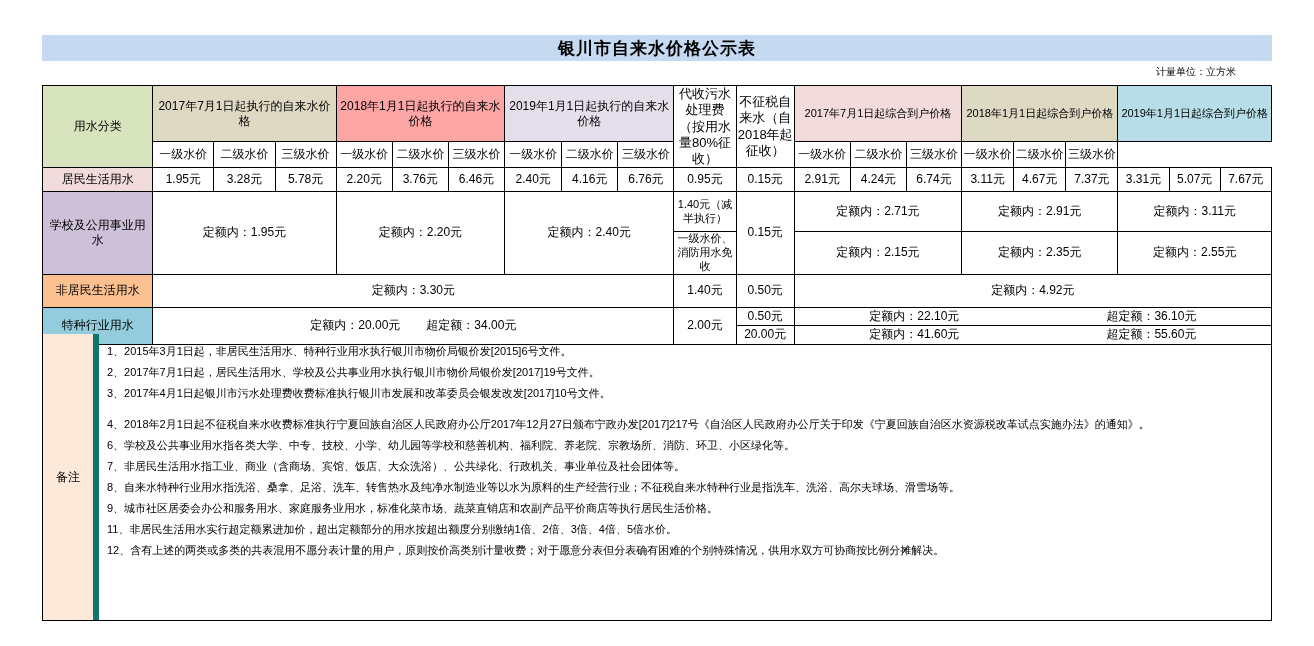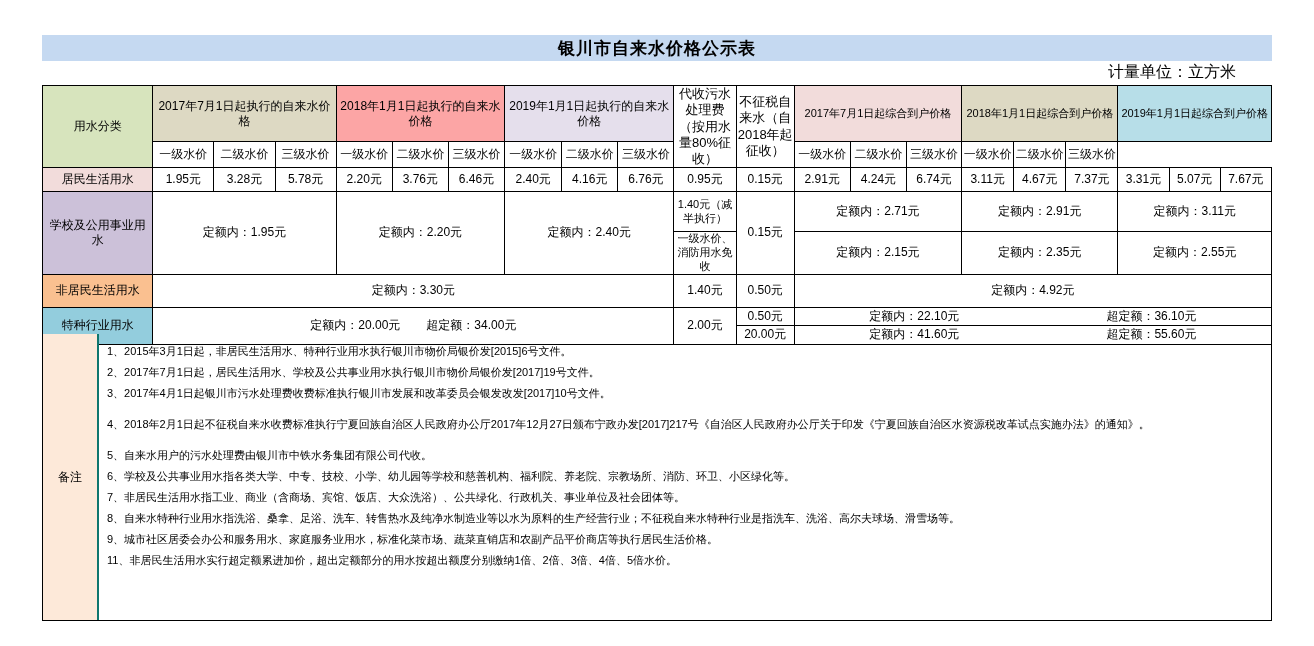--- a/index.html
+++ b/index.html
@@ -2,21 +2,21 @@
 <html><head>
 <meta charset="utf-8">
 <style>
   html,body{margin:0;padding:0;background:#fff;}
   .page{position:relative;width:1314px;height:646px;background:#fff;
         font-family:"Liberation Sans","DejaVu Sans",sans-serif;color:#000;overflow:hidden;}
   .title-band{position:absolute;left:42px;top:35px;width:1230px;height:26px;
         background:#C5D9F1;display:flex;align-items:center;justify-content:center;
         font-size:17px;font-weight:bold;letter-spacing:1px;}
   .unit-note{position:absolute;left:42px;top:62px;width:1230px;height:20px;
-        text-align:right;padding-right:36px;box-sizing:border-box;font-size:16px;
+        text-align:right;padding-right:36px;box-sizing:border-box;font-size:10px;
         display:flex;align-items:center;justify-content:flex-end;}
   table.price-table{position:absolute;left:42px;top:85px;width:1230px;
         border-collapse:collapse;table-layout:fixed;font-size:12px;}
   table.price-table td{border:1px solid #000;text-align:center;vertical-align:middle;
         padding:0 1px;overflow:hidden;line-height:1.25;}
   .r-group td{height:55px;}
   .r-tiers td{height:25px;}
   .r-res td{height:23px;}
   .r-school-top td{height:39px;}
   .r-school-bottom td{height:38px;}
@@ -34,21 +34,21 @@
   .lbl-res{background:#F2DCDB;}
   .lbl-school{background:#CCC1D9;}
   .lbl-nonres{background:#FAC090;}
   .lbl-special{background:#93CDDD;}
   td.smallcell{font-size:11px;line-height:1.2;}
   td.split{padding:0;}
   .pair{display:flex;justify-content:space-around;align-items:center;width:100%;}
   .pair-center{display:flex;justify-content:center;gap:26px;align-items:center;width:100%;}
   .notes{position:absolute;left:42px;top:334px;width:1230px;height:287px;
         box-sizing:border-box;border:1px solid #000;border-top:none;display:flex;}
-  .notes-label{width:56px;box-sizing:border-box;background:#FDE9D9;border-right:2px solid #0f766e;
+  .notes-label{width:56px;box-sizing:border-box;background:#FDE9D9;border-right:6px solid #0f766e;
         display:flex;align-items:center;justify-content:center;font-size:12px;}
   .notes-body{flex:1;padding:7px 6px 0 8px;box-sizing:border-box;font-size:11px;}
   .note-line{line-height:21px;white-space:nowrap;}
   .gap-before{margin-top:10px;}
 </style>
 </head>
 <body>
 
 <div class="page">
 
@@ -192,22 +192,22 @@
   </tbody>
     </table>
 
   <div class="notes">
     <div class="notes-label">备注</div>
     <div class="notes-body">
       <div class="note-line">1、2015年3月1日起，非居民生活用水、特种行业用水执行银川市物价局银价发[2015]6号文件。</div>
       <div class="note-line">2、2017年7月1日起，居民生活用水、学校及公共事业用水执行银川市物价局银价发[2017]19号文件。</div>
       <div class="note-line">3、2017年4月1日起银川市污水处理费收费标准执行银川市发展和改革委员会银发改发[2017]10号文件。</div>
       <div class="note-line gap-before">4、2018年2月1日起不征税自来水收费标准执行宁夏回族自治区人民政府办公厅2017年12月27日颁布宁政办发[2017]217号《自治区人民政府办公厅关于印发《宁夏回族自治区水资源税改革试点实施办法》的通知》。</div>
-      <div class="note-line gap-before">5、自来水用户的污水处理费由银川市中铁水务集团有限公司代收。</div>
       <div class="note-line">6、学校及公共事业用水指各类大学、中专、技校、小学、幼儿园等学校和慈善机构、福利院、养老院、宗教场所、消防、环卫、小区绿化等。</div>
       <div class="note-line">7、非居民生活用水指工业、商业（含商场、宾馆、饭店、大众洗浴）、公共绿化、行政机关、事业单位及社会团体等。</div>
       <div class="note-line">8、自来水特种行业用水指洗浴、桑拿、足浴、洗车、转售热水及纯净水制造业等以水为原料的生产经营行业；不征税自来水特种行业是指洗车、洗浴、高尔夫球场、滑雪场等。</div>
       <div class="note-line">9、城市社区居委会办公和服务用水、家庭服务业用水，标准化菜市场、蔬菜直销店和农副产品平价商店等执行居民生活价格。</div>
       <div class="note-line">11、非居民生活用水实行超定额累进加价，超出定额部分的用水按超出额度分别缴纳1倍、2倍、3倍、4倍、5倍水价。</div>
+      <div class="note-line">12、含有上述的两类或多类的共表混用不愿分表计量的用户，原则按价高类别计量收费；对于愿意分表但分表确有困难的个别特殊情况，供用水双方可协商按比例分摊解决。</div>
     </div>
   </div>
 
 </div>
 
 </body></html>

